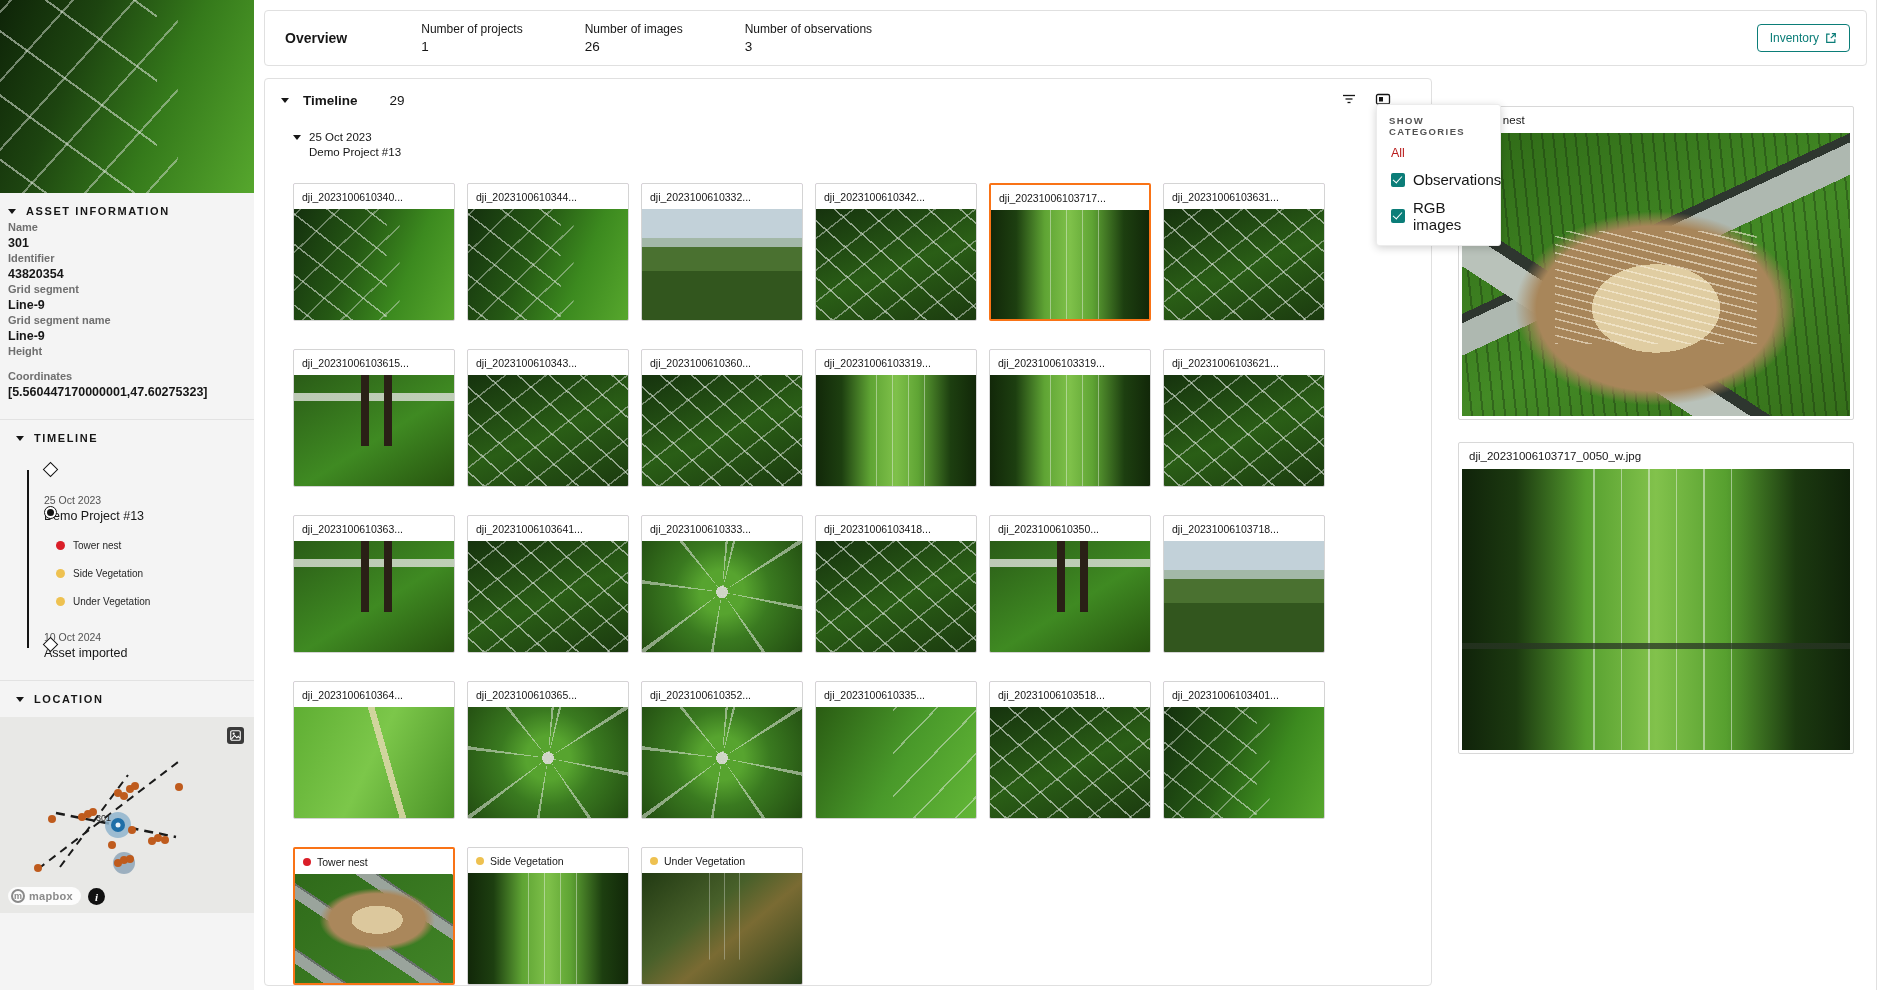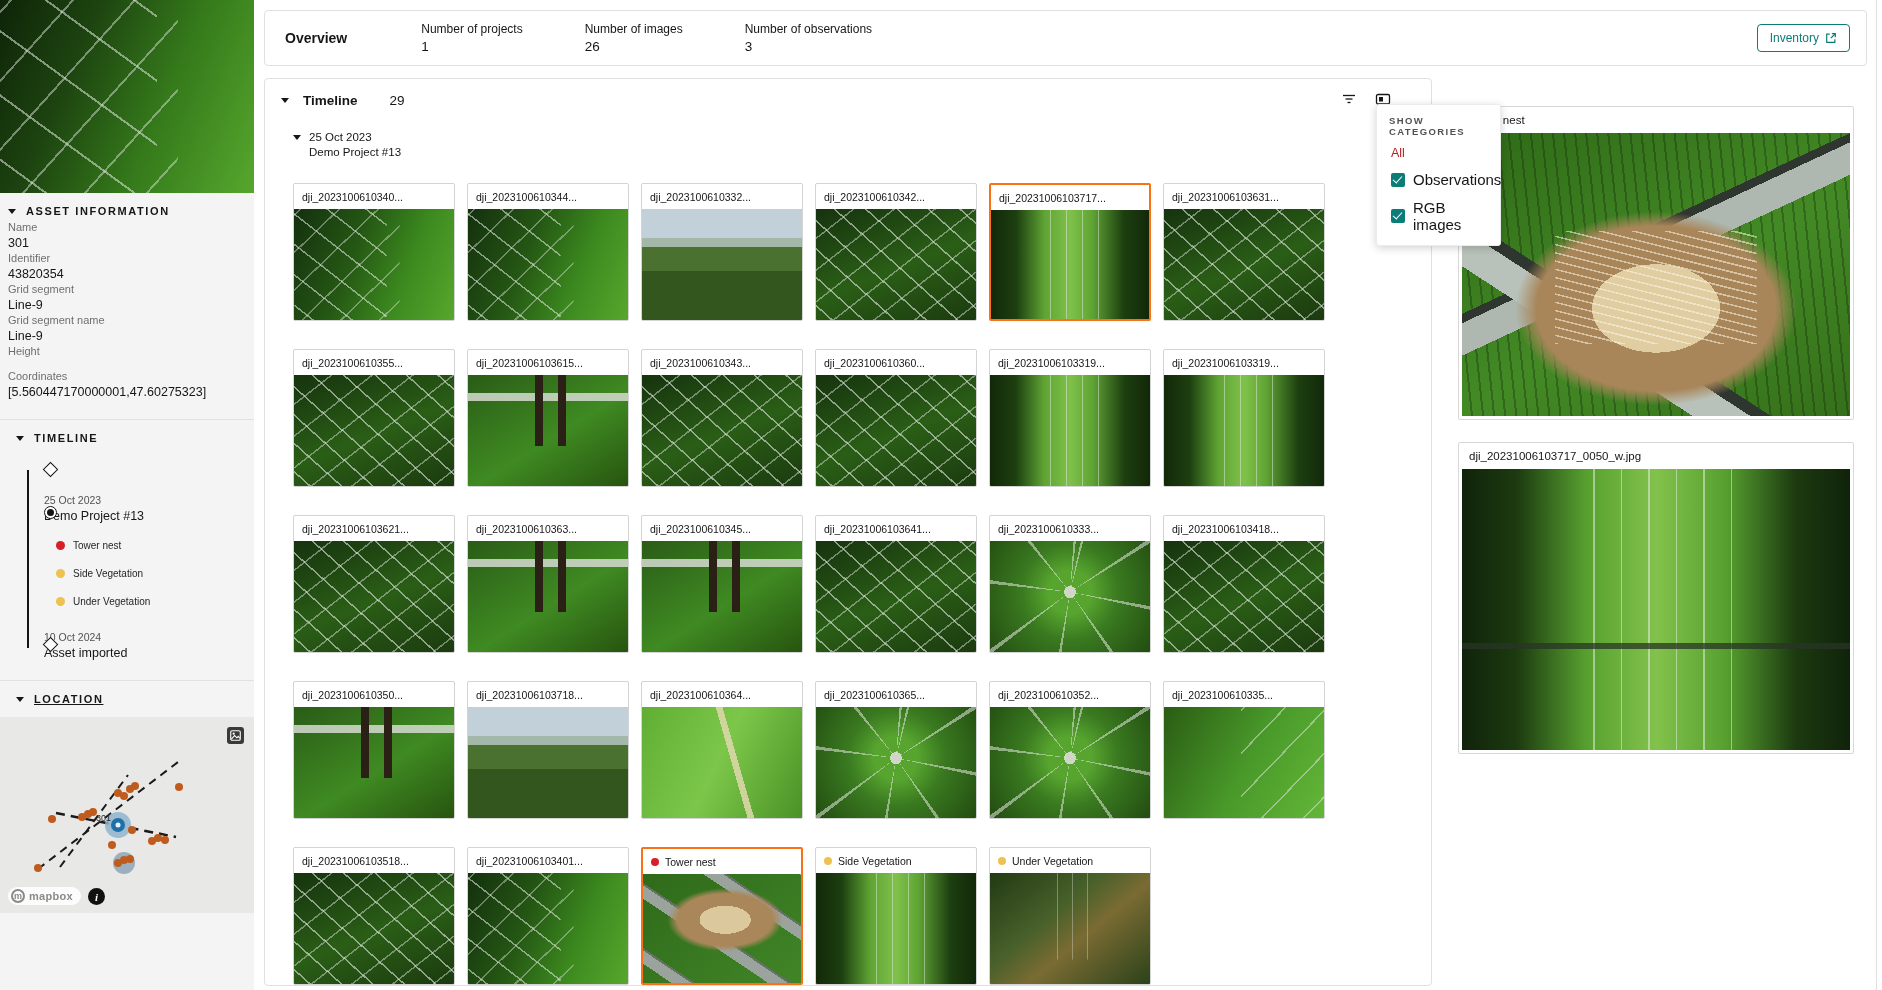--- a/index.html
+++ b/index.html
@@ -12,21 +12,21 @@
     background:
       repeating-linear-gradient(36deg, transparent 0 26px, rgba(222,230,218,.55) 26px 28px, transparent 28px 52px),
       repeating-linear-gradient(-48deg, transparent 0 22px, rgba(210,220,206,.5) 22px 24px, transparent 24px 46px),
       linear-gradient(113deg,#0e2408 0%,#1d4410 30%,#357a1b 62%,#56a72d 100%);
     background-size: 62% 100%, 70% 100%, 100% 100%;
     background-repeat:no-repeat; background-position:left top; }
   .side-section { padding:12px 16px 10px 16px; border-top:1px solid #e2e2e2; }
   .side-head { display:flex; align-items:center; gap:10px; cursor:pointer; margin-bottom:4px; }
   .side-head .caret { width:0; height:0; border-left:4px solid transparent; border-right:4px solid transparent; border-top:5px solid #161616; }
   .side-head .s-title { font-size:11px; letter-spacing:1.6px; font-weight:bold; color:#161616; }
-  .field { margin-top:2px; }
+  .field { margin-top:2px;font-weight:bold; }
   .field .f-label { font-size:11px; color:#6f6f6f; margin-bottom:3px; }
   .field .f-value { font-size:12.5px; color:#161616; min-height:8px; word-break:break-all; }
 
   
   .rail-wrap { position:relative; margin:16px 0 10px 4px; padding-left:24px; }
   .rail-line { position:absolute; left:7px; top:10px; bottom:12px; width:1.5px; background:#141414; }
   .m-diamond { position:absolute; left:1px; width:11px; height:11px; background:#fdfdfd; border:1.5px solid #141414; transform:rotate(45deg); }
   .m-circle  { position:absolute; left:0px; width:13px; height:13px; border:1.5px solid #141414; border-radius:50%; background:#fff; display:flex; align-items:center; justify-content:center; }
   .m-circle::after { content:""; width:7px; height:7px; border-radius:50%; background:#141414; }
   .ev-date { font-size:10.5px; color:#525252; }
@@ -223,21 +223,21 @@
           </div>
         </div>
       <div style="position:relative; margin-top:24px;">
         <span class="m-diamond" style="top:8px;"></span>
         <div class="ev-date">10 Oct 2024</div>
         <div class="ev-name">Asset imported</div>
       </div>
     </div>
   </div>
 
-  <div class="side-section" style="padding-bottom:8px;text-decoration:underline;">
+  <div class="side-section" style="padding-bottom:8px;">
     <div class="side-head">
       <span class="caret"></span>
       <span class="s-title">LOCATION</span>
     </div>
   </div>
   <div class="map-box">
     <svg width="254" height="196" viewBox="0 0 254 196">
       <line x1="38" y1="152" x2="182" y2="42" stroke="#1a1a1a" stroke-width="2" stroke-dasharray="8 6"></line>
       <line x1="60" y1="150" x2="128" y2="58" stroke="#1a1a1a" stroke-width="2" stroke-dasharray="8 6"></line>
       <line x1="56" y1="96" x2="176" y2="120" stroke="#1a1a1a" stroke-width="2.5" stroke-dasharray="9 6"></line>
@@ -364,26 +364,20 @@
     <div class="tile-img v-corridor"></div>
       </div>
       <div class="tile">
         <div class="tile-head">
       <span class="tile-label">dji_20231006103631...</span>
         </div>
     <div class="tile-img v-lattice"></div>
       </div>
       <div class="tile">
         <div class="tile-head">
-      <span class="tile-label">dji_2023100610355...</span>
-        </div>
-    <div class="tile-img v-lattice"></div>
-      </div>
-      <div class="tile">
-        <div class="tile-head">
       <span class="tile-label">dji_20231006103615...</span>
         </div>
     <div class="tile-img v-insulator"></div>
       </div>
       <div class="tile">
         <div class="tile-head">
       <span class="tile-label">dji_2023100610343...</span>
         </div>
     <div class="tile-img v-lattice"></div>
       </div>
@@ -407,26 +401,20 @@
       </div>
       <div class="tile">
         <div class="tile-head">
       <span class="tile-label">dji_20231006103621...</span>
         </div>
     <div class="tile-img v-lattice"></div>
       </div>
       <div class="tile">
         <div class="tile-head">
       <span class="tile-label">dji_2023100610363...</span>
-        </div>
-    <div class="tile-img v-insulator"></div>
-      </div>
-      <div class="tile">
-        <div class="tile-head">
-      <span class="tile-label">dji_2023100610345...</span>
         </div>
     <div class="tile-img v-insulator"></div>
       </div>
       <div class="tile">
         <div class="tile-head">
       <span class="tile-label">dji_20231006103641...</span>
         </div>
     <div class="tile-img v-lattice"></div>
       </div>
       <div class="tile">

